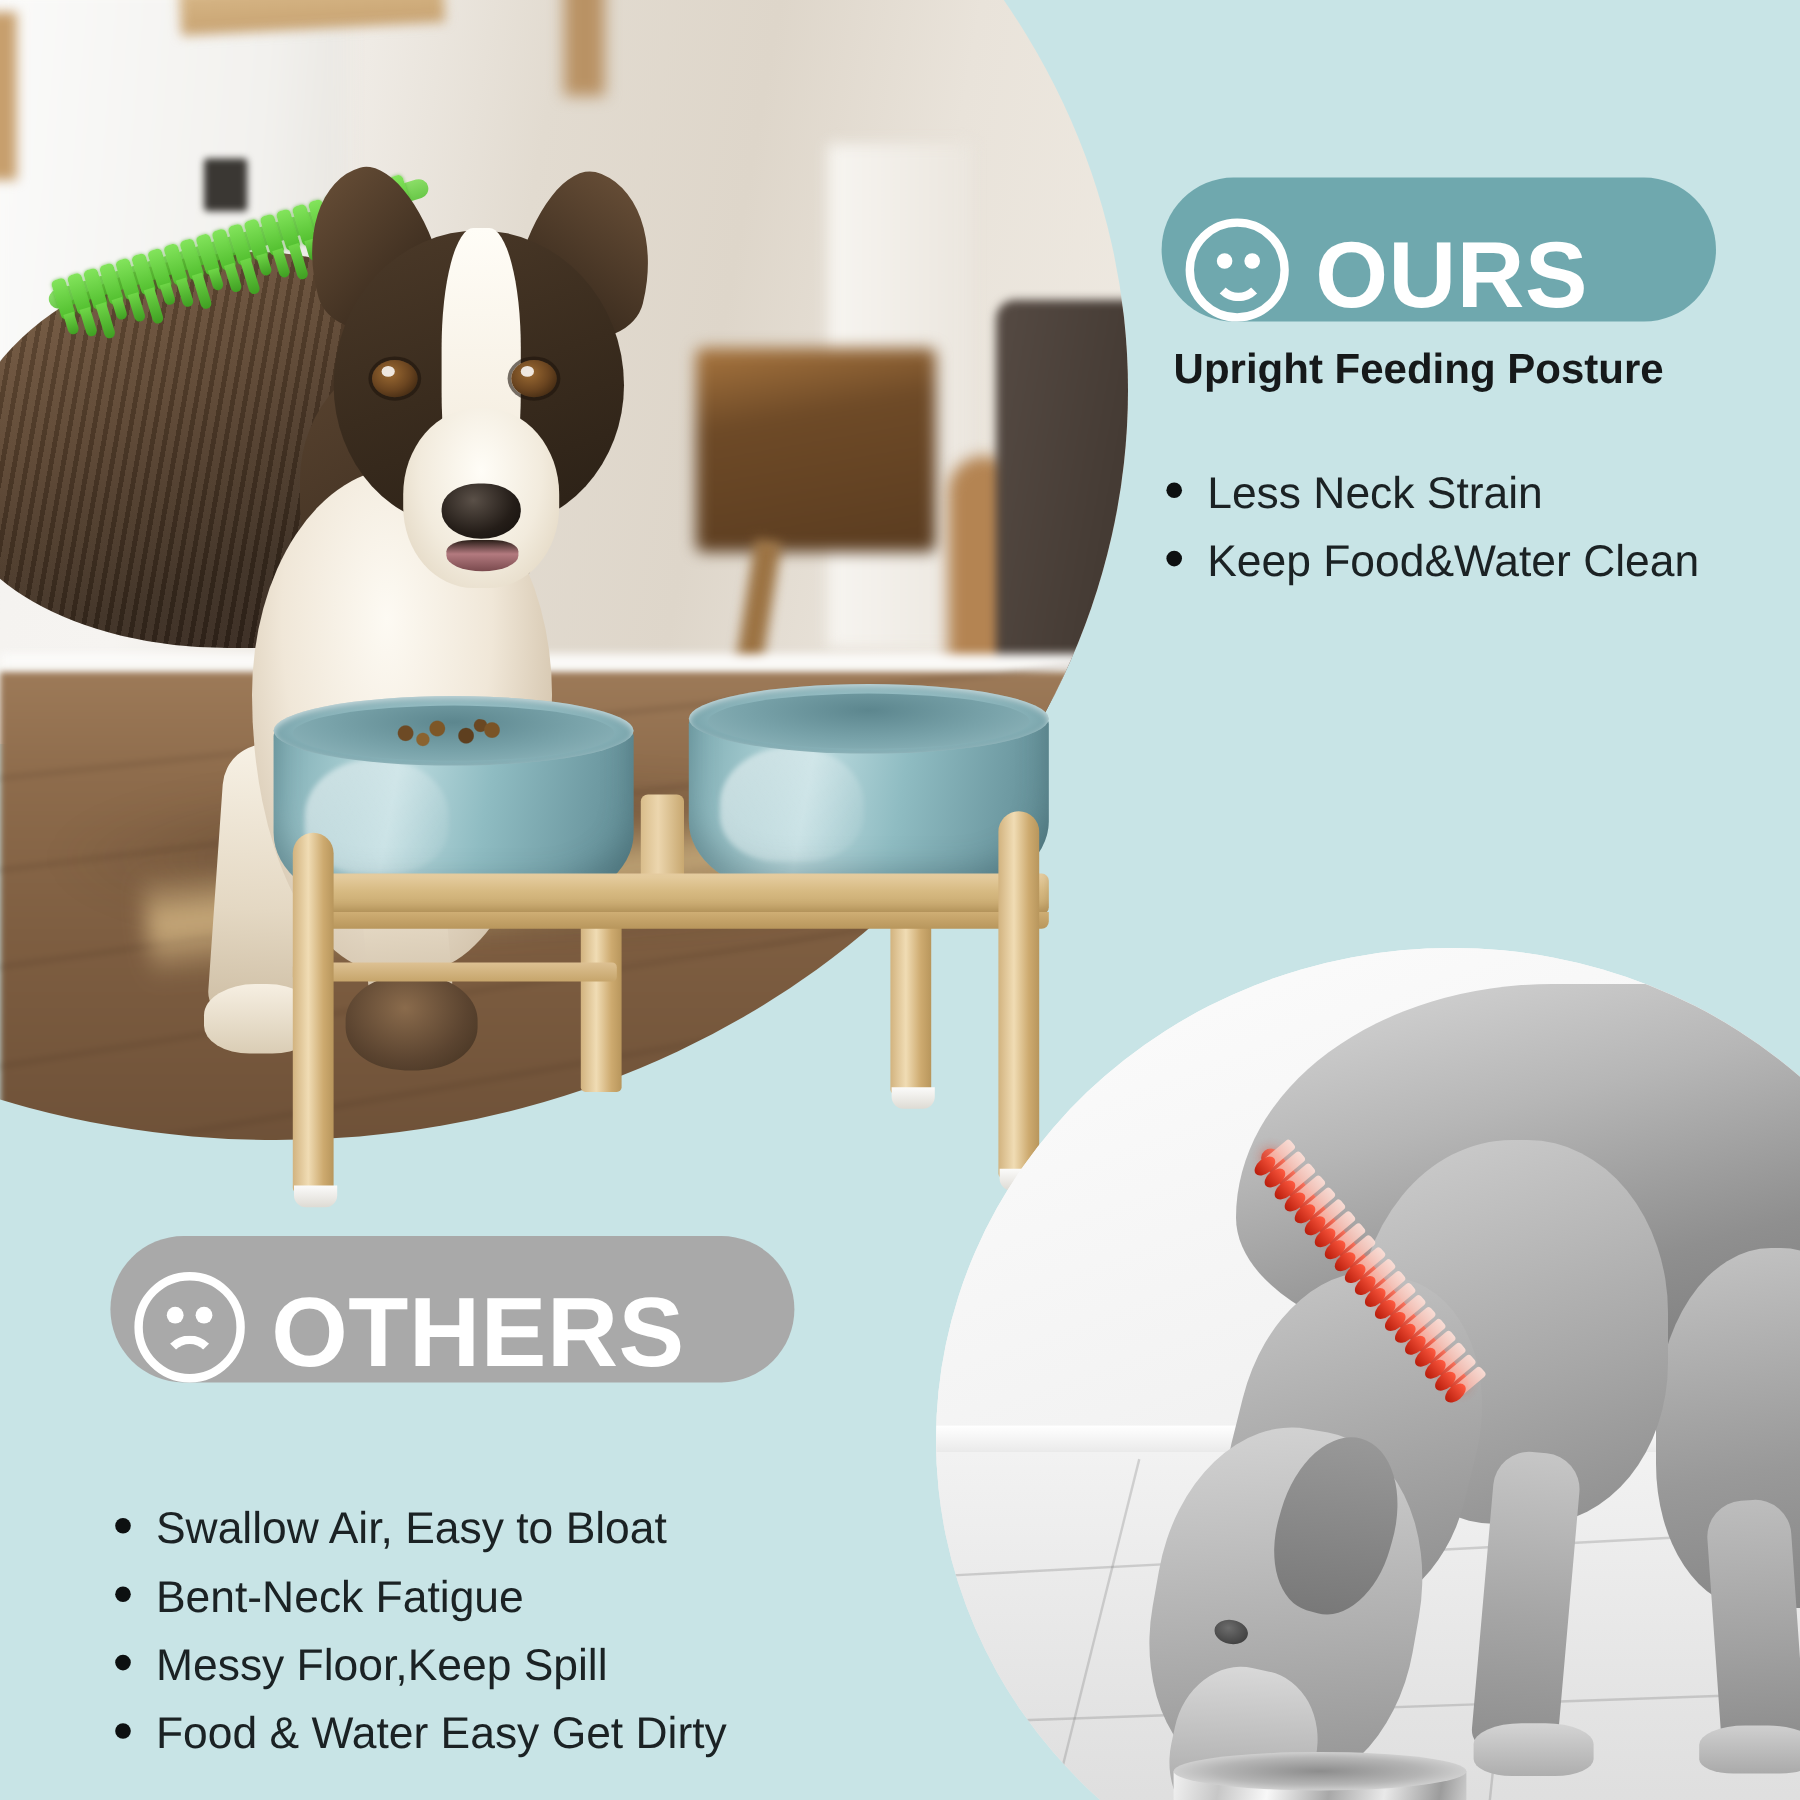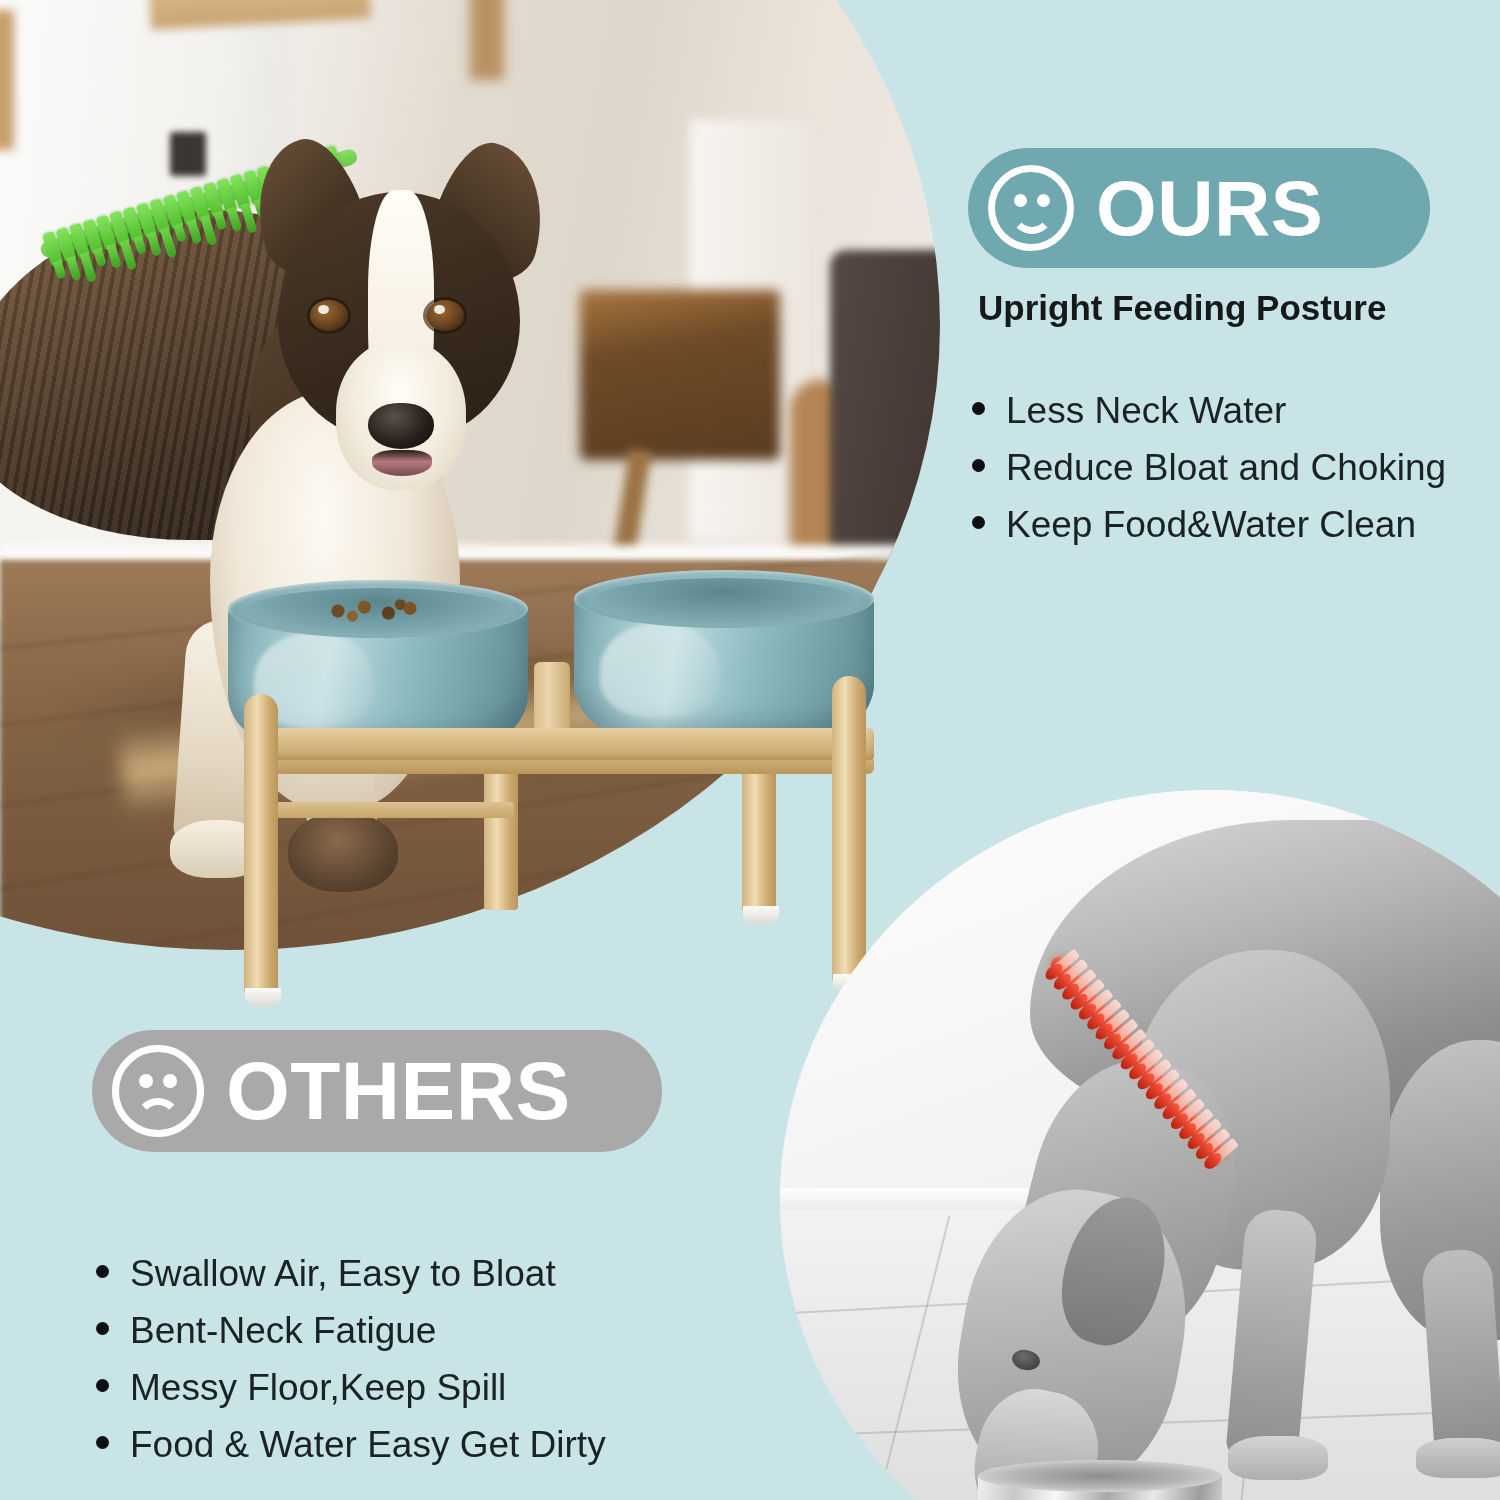--- a/index.html
+++ b/index.html
@@ -437,21 +437,21 @@
   }
   .steel-bowl-rim {
     position: absolute; left: 28px; top: -2px; width: 244px; height: 32px;
     background: radial-gradient(ellipse at 50% 50%, #8d8d8d 0%, #b5b5b5 50%, #f4f4f4 100%);
     border-radius: 50%;
   }
 
   
   .badge {
     position: absolute;
-    display: flex; align-items: center;
+    display: flex; align-items: flex-end;
     border-radius: 999px;
     padding: 0 34px 0 20px;
     box-sizing: border-box;
   }
   .badge-ours { left: 968px; top: 148px; width: 462px; height: 120px; background: #6fa8ae; }
   .badge-others { left: 92px; top: 1030px; width: 570px; height: 122px; background: #a9a9a9; }
   .face {
     position: relative; flex: none; border-radius: 50%;
     border: 7px solid #ffffff; box-sizing: border-box;
   }
@@ -727,25 +727,21 @@
       <span class="smile"></span>
     </div>
     <span class="badge-label">OURS</span>
   </div>
 
   <div class="subhead subhead-ours">Upright Feeding Posture</div>
 
   <ul class="bullets bullets-ours">
     <li>
       <span class="dot"></span>
-      <span>Less Neck Water</span>
-    </li>
-    <li>
-      <span class="dot"></span>
-      <span>Reduce Bloat and Choking</span>
+      <span>Less Neck Strain</span>
     </li>
     <li>
       <span class="dot"></span>
       <span>Keep Food&amp;Water Clean</span>
     </li>
   </ul>
 
   <div class="badge badge-others">
     <div class="face face-others">
       <span class="eye l"></span>

